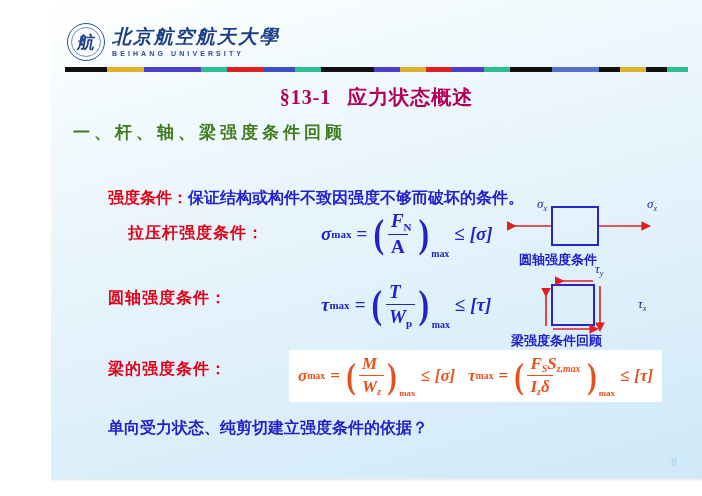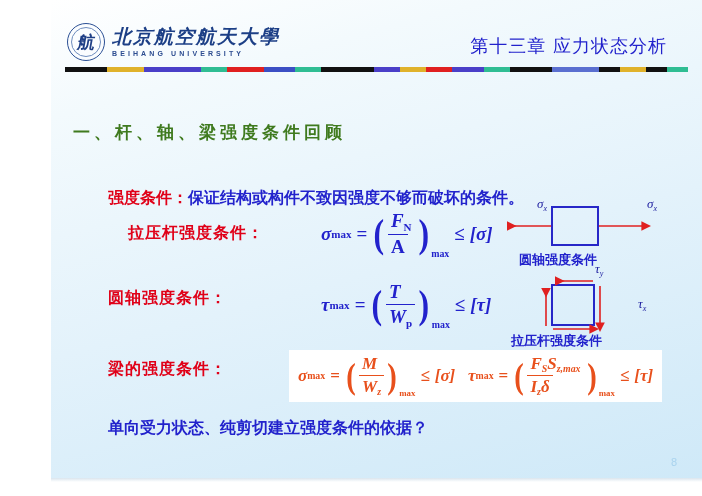--- a/index.html
+++ b/index.html
@@ -287,21 +287,20 @@
   <div class="logo-wrap">
     <div class="logo-seal">
       <span class="seal-glyph">航</span>
     </div>
     <div class="logo-text">
       <div class="logo-cn">北京航空航天大學</div>
       <div class="logo-en">BEIHANG   UNIVERSITY</div>
     </div>
   </div>
 
-  <div class="chapter-title">第十三章 应力状态分析</div>
 
   <div class="color-bar" id="color-bar">
       <span style="background: rgb(17, 17, 17); width: 6.72269%;"></span>
       <span style="background: rgb(224, 178, 43); width: 5.88235%;"></span>
       <span style="background: rgb(74, 63, 200); width: 9.2437%;"></span>
       <span style="background: rgb(47, 189, 147); width: 4.20168%;"></span>
       <span style="background: rgb(224, 32, 32); width: 5.88235%;"></span>
       <span style="background: rgb(59, 79, 196); width: 5.04202%;"></span>
       <span style="background: rgb(47, 189, 147); width: 4.20168%;"></span>
       <span style="background: rgb(17, 17, 17); width: 8.40336%;"></span>
@@ -311,20 +310,23 @@
       <span style="background: rgb(74, 63, 200); width: 5.04202%;"></span>
       <span style="background: rgb(47, 189, 147); width: 4.20168%;"></span>
       <span style="background: rgb(17, 17, 17); width: 6.72269%;"></span>
       <span style="background: rgb(90, 111, 208); width: 7.56303%;"></span>
       <span style="background: rgb(17, 17, 17); width: 3.36134%;"></span>
       <span style="background: rgb(224, 178, 43); width: 4.20168%;"></span>
       <span style="background: rgb(17, 17, 17); width: 3.36134%;"></span>
       <span style="background: rgb(47, 189, 147); width: 3.36134%;"></span>
     </div>
 
+  <div class="slide-title">
+    <span class="sec">§</span><span class="sec">13-1</span>&nbsp;&nbsp;<span>应力状态概述</span>
+  </div>
 
   <div class="sub-heading">一、杆、轴、梁强度条件回顾</div>
 
   <div class="line-cond">
     <span class="red-label">强度条件：</span><span class="blue-text">保证结构或构件不致因强度不够而破坏的条件。</span>
   </div>
 
   <div class="row-label row1-label">拉压杆强度条件：</div>
 
   <div class="formula f1 math">
@@ -397,21 +399,21 @@
       <line x1="106" y1="19" x2="68" y2="19" stroke="#e02020" stroke-width="1.6" marker-end="url(#ah2L)"></line>
 
       <line x1="66" y1="67" x2="104" y2="67" stroke="#e02020" stroke-width="1.6" marker-end="url(#ah2R)"></line>
 
       <line x1="59" y1="64" x2="59" y2="26" stroke="#e02020" stroke-width="1.6" marker-end="url(#ah2L)"></line>
 
       <line x1="113" y1="24" x2="113" y2="62" stroke="#e02020" stroke-width="1.6" marker-end="url(#ah2R)"></line>
     </svg>
     <span class="lbl" style="left:76px; top:-1px;"><span>τ</span><span class="sub sub-i">y</span></span>
     <span class="lbl" style="left:119px; top:34px;"><span>τ</span><span class="sub sub-i">x</span></span>
-    <div class="dia-caption" style="left:24px; top:70px;">拉压杆强度条件</div>
+    <div class="dia-caption" style="left:24px; top:70px;">梁强度条件回顾</div>
   </div>
 
   <div class="row-label row3-label">梁的强度条件：</div>
 
   <div class="boxed b1 math">
     <span class="mvar">σ</span>
       <span class="sub">max</span>
     <span class="rel">=</span>
     <span class="paren">
       <span class="pl">(</span>

